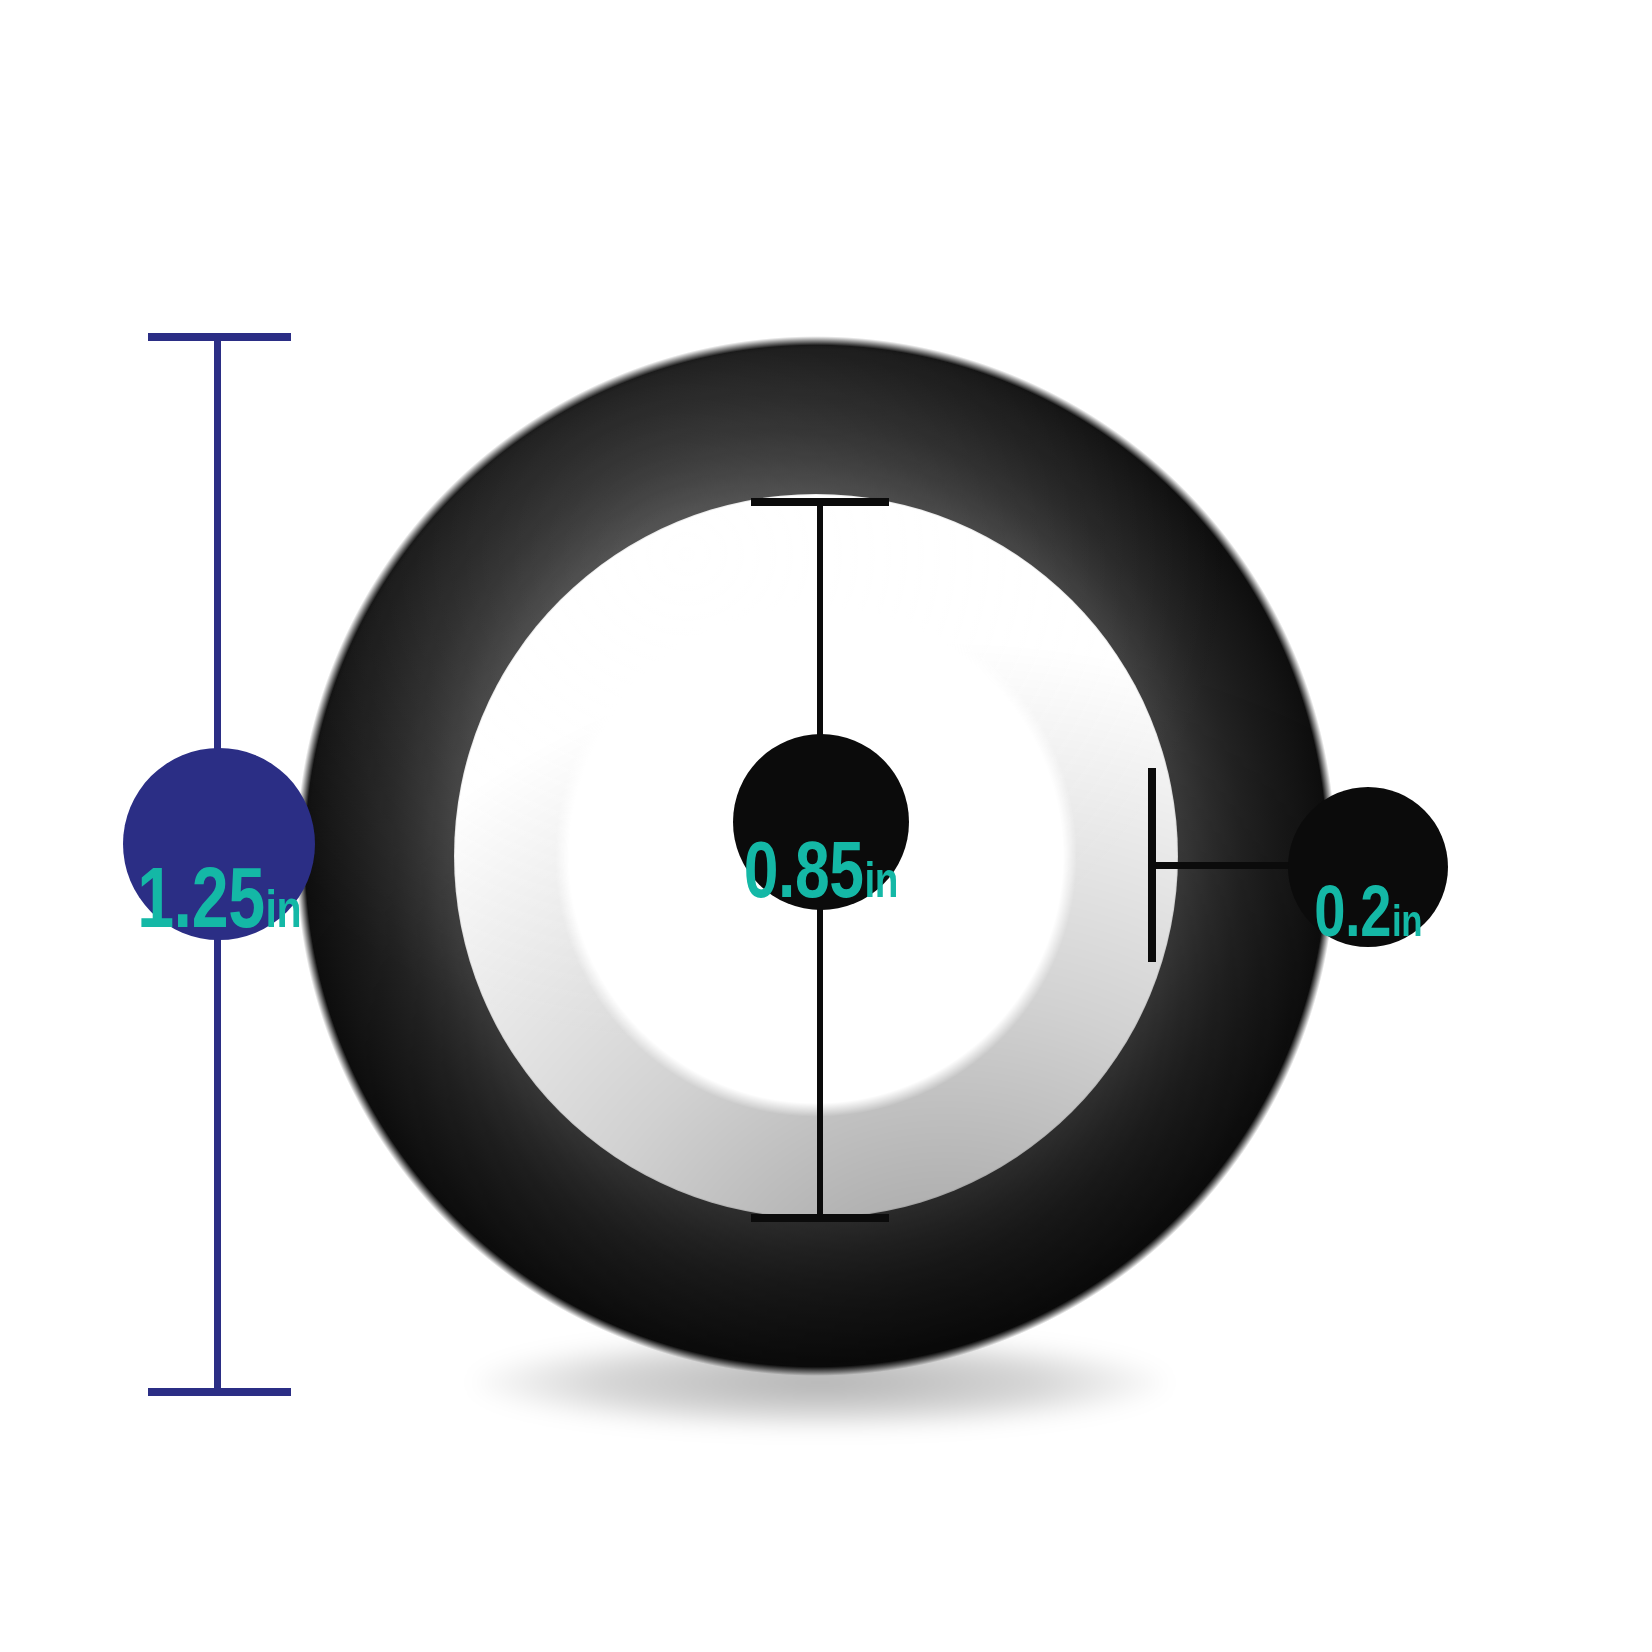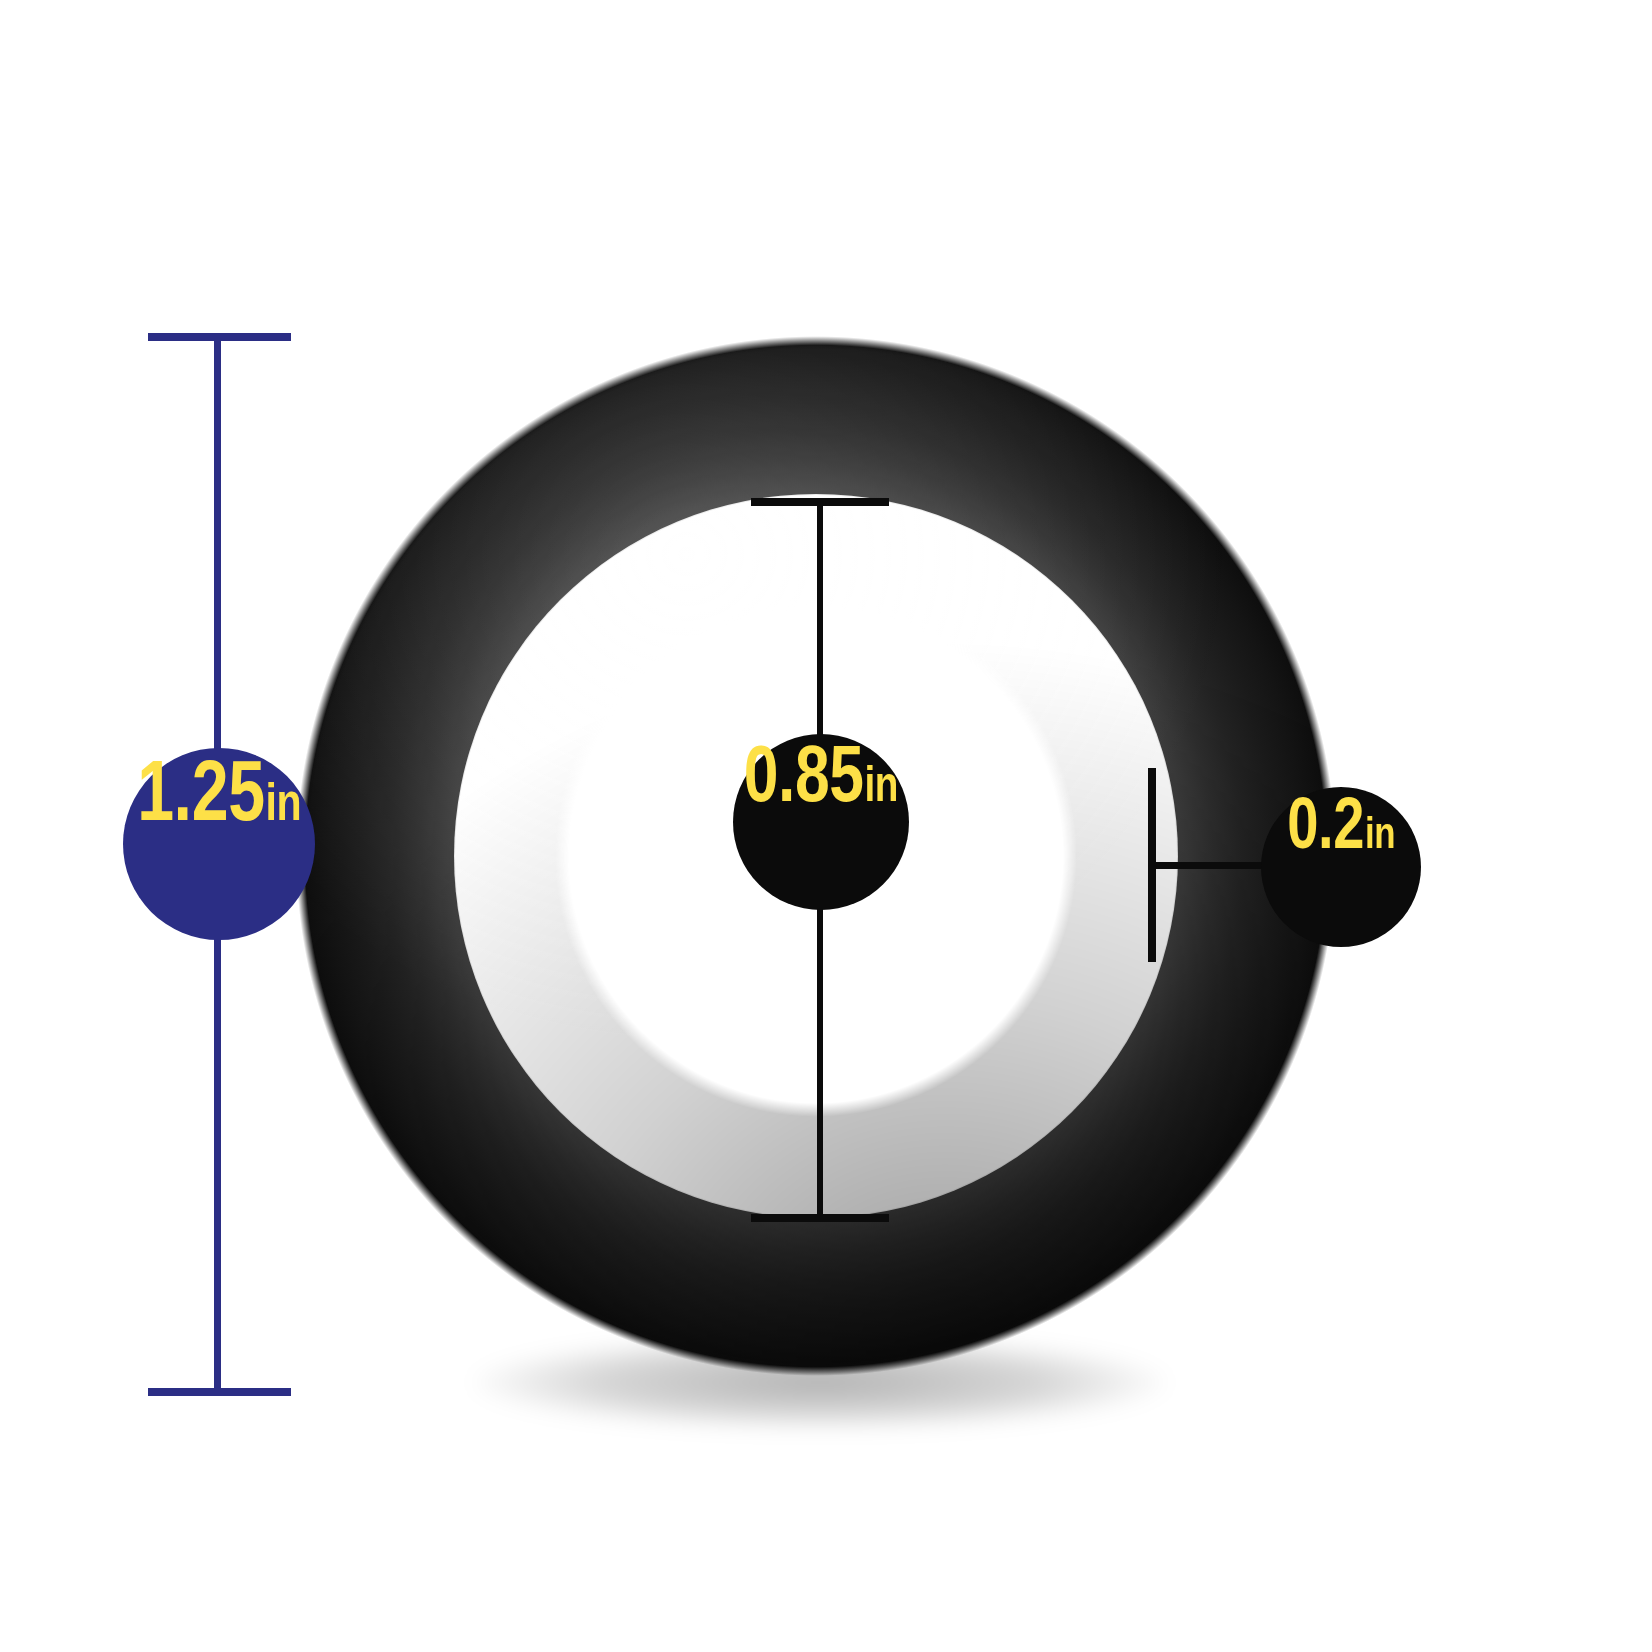--- a/index.html
+++ b/index.html
@@ -118,23 +118,23 @@
     height: 8px;
     background: #2b2e85;
   }
   .dim-blue-cap.top { top: 333px; }
   .dim-blue-cap.bottom { top: 1388px; }
 
   .badge {
     position: absolute;
     border-radius: 50%;
     display: flex;
-    align-items: flex-start;
+    align-items: flex-end;
     justify-content: center;
-    color: #fde047;
+    color: #14b8a6;
     line-height: 1;
     white-space: nowrap;
     letter-spacing: -0.5px;
   }
   .badge-blue {
     left: 123px;
     top: 748px;
     width: 192px;
     height: 192px;
     background: #2b2e85;
@@ -142,21 +142,21 @@
   .badge-black {
     background: #0b0b0b;
   }
   .badge-inner {
     left: 733px;
     top: 734px;
     width: 176px;
     height: 176px;
   }
   .badge-thickness {
-    left: 1261px;
+    left: 1288px;
     top: 787px;
     width: 160px;
     height: 160px;
   }
 
   .badge-text {
     font-family: "Liberation Sans Narrow", "Liberation Sans", sans-serif;
     font-weight: 700;
     display: inline-flex;
     align-items: baseline;

